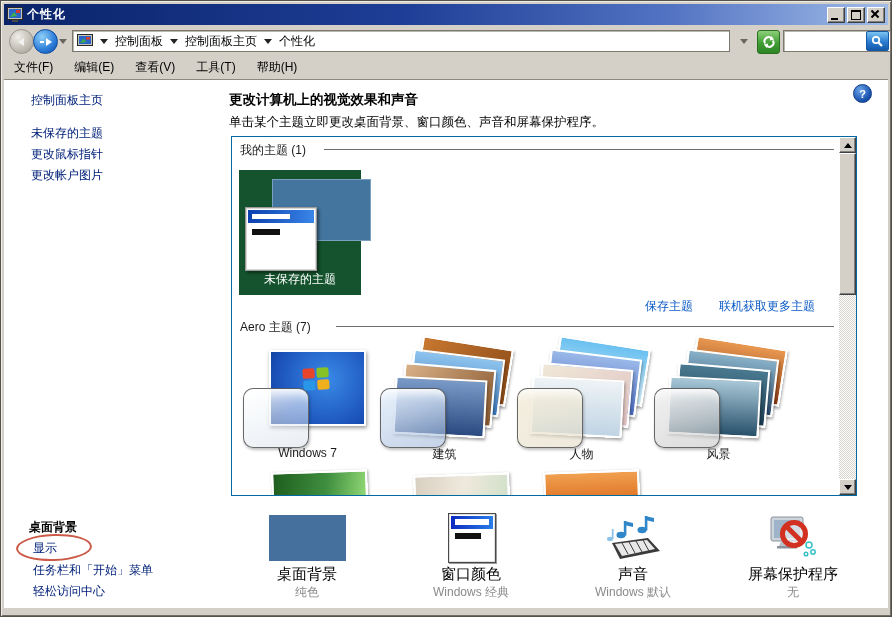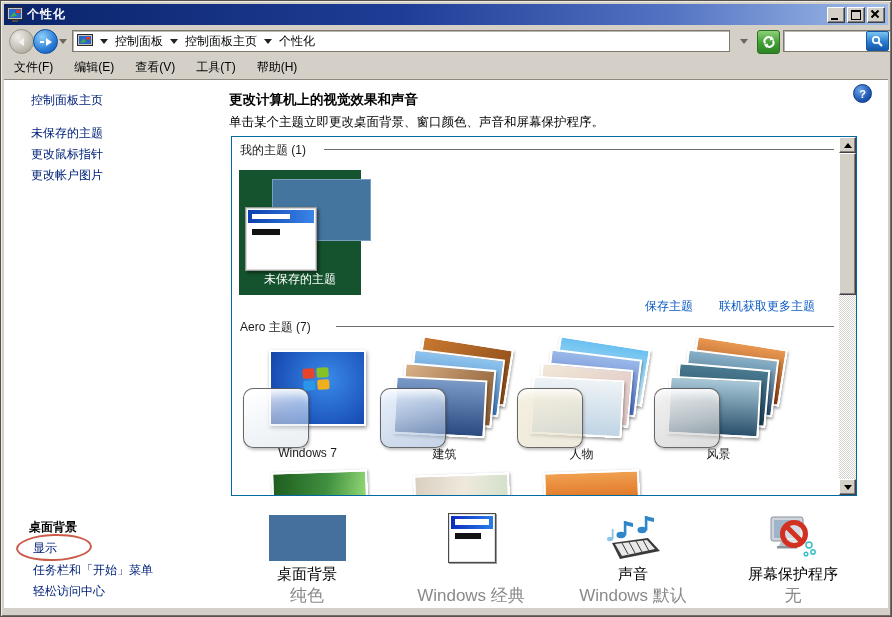--- a/index.html
+++ b/index.html
@@ -131,21 +131,21 @@
   .seealso-head{left:28px;top:518px;font-weight:bold;}
   .bb-link{color:#00217a;cursor:pointer;}
   .ellipse{left:15px;top:533px;width:72px;height:23px;border:2px solid #cc5a48;border-radius:50%;transform:rotate(-2deg);}
   .bs-thumb-bg{left:268px;top:514px;width:77px;height:46px;background:#45709d;cursor:pointer;}
   .bs-window{left:447px;top:512px;width:46px;height:48px;background:#fff;border:1px solid #4a4a4a;
        box-shadow:1px 1px 0 #9a9a9a, inset 0 0 0 1px #e0e0e0;cursor:pointer;}
   .bsw-title{position:absolute;left:2px;top:2px;right:2px;height:13px;background:linear-gradient(90deg,#0b2bc0,#2a7de8);}
   .bsw-sw{position:absolute;left:4px;top:3px;width:34px;height:6px;background:#fff;}
   .bsw-sb{position:absolute;left:6px;top:19px;width:26px;height:6px;background:#111;}
   .bs-caption{top:564px;width:130px;text-align:center;font-size:15px;color:#000;}
-  .bs-value{top:583px;width:130px;text-align:center;font-size:17px;color:#8a8a8a;}
+  .bs-value{top:583px;width:130px;text-align:center;font-size:12px;color:#8a8a8a;}
   .iconbox{cursor:pointer;}
 </style>
 </head>
 <body>
 
 <div class="win">
 
   <div class="titlebar">
     <svg width="16" height="16" viewBox="0 0 16 16">
       <rect x="0.5" y="0.5" width="15" height="12" fill="#c8c4b8" stroke="#2a2a2a"></rect>
@@ -320,20 +320,21 @@
   <div class="abs bs-thumb-bg iconbox"></div>
   <div class="abs bs-caption" style="left:241px;">桌面背景</div>
   <div class="abs bs-value" style="left:241px;">纯色</div>
 
   <div class="abs bs-window iconbox">
     <div class="bsw-title">
         <div class="bsw-sw"></div>
       </div>
     <div class="bsw-sb"></div>
   </div>
+  <div class="abs bs-caption" style="left:405px;">窗口颜色</div>
   <div class="abs bs-value" style="left:405px;">Windows 经典</div>
 
   <div class="abs iconbox" style="left:601px;top:512px;">
     <svg width="62" height="48" viewBox="0 0 62 48">
       <polygon points="10,30 46,25 58,38 18,46" fill="#3a3a3a"></polygon>
       <polygon points="13,31 45,27 53,36 20,43" fill="#e8e8e8"></polygon>
       <g stroke="#3a3a3a" stroke-width="1">
         <line x1="20" y1="30" x2="26" y2="41"></line>
           <line x1="27" y1="29" x2="33" y2="40"></line>
         <line x1="34" y1="28" x2="40" y2="39"></line>

